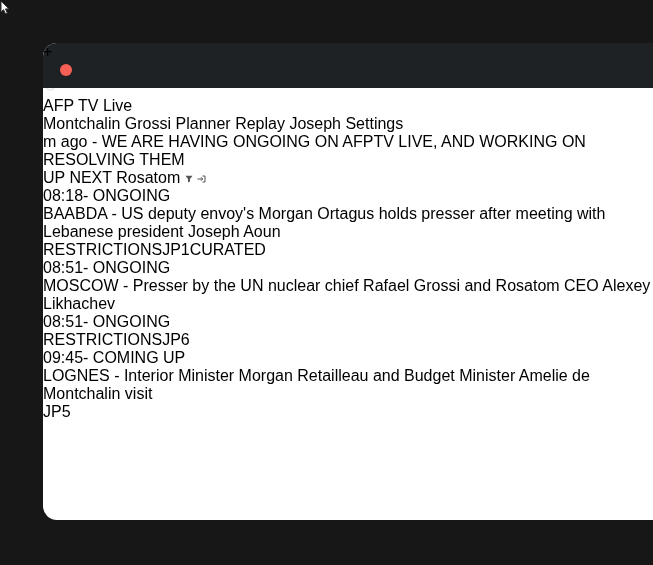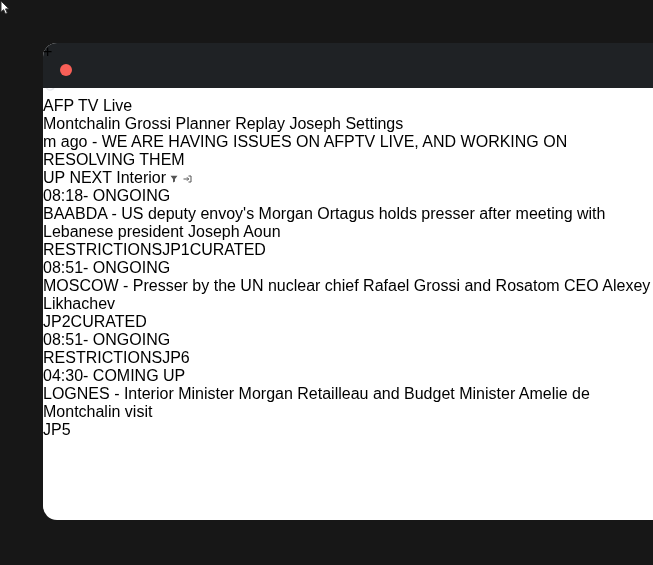--- a/index.html
+++ b/index.html
@@ -187,53 +187,52 @@
       <div class="nav">
         <span class="item active">Montchalin</span>
         <span class="item">Grossi</span>
         <span class="item">Planner</span>
         <span class="item">Replay</span>
         <span class="item">Joseph</span>
         <span class="item">Settings</span>
       </div>
     </div>
 
-    <div class="alert">m ago - WE ARE HAVING ISSUES ON AFPTV LIVE, AND WORKING ON RESOLVING THEM</div>
+    <div class="alert">m ago - WE ARE HAVING ONGOING ON AFPTV LIVE, AND WORKING ON RESOLVING THEM</div>
 
     <div class="main">
 
       <div class="card upnext">
         <div class="un-head">
           <span class="t">UP NEXT</span>
-          <span class="d">Interior</span>
+          <span class="d">Rosatom</span>
           <svg width="8" height="8" viewBox="0 0 8 8">
               <path d="M0.5 0.8h7L5 4v2.4L3 7.6V4z" fill="#555"></path>
             </svg>
           <svg width="9" height="8" viewBox="0 0 9 8">
               <path d="M5.5 1H8v6H5.5" fill="none" stroke="#555" stroke-width="1"></path>
               <path d="M0.5 4h5M4 2.3L5.7 4 4 5.7" fill="none" stroke="#555" stroke-width="1"></path>
             </svg>
         </div>
         <div class="un-list">
             <div class="un-item ongoing">
     <div><span class="un-time">08:18</span><span class="un-status">- ONGOING</span></div>
     <div class="un-title">BAABDA - US deputy envoy's Morgan Ortagus holds presser after meeting with Lebanese president Joseph Aoun</div>
     <div class="un-badges"><span class="badge orange">RESTRICTIONS</span><span class="sp"></span><span class="badge green">JP1</span><span class="badge blue">CURATED</span></div>
   </div>
             <div class="un-item ongoing">
     <div><span class="un-time">08:51</span><span class="un-status">- ONGOING</span></div>
     <div class="un-title">MOSCOW - Presser by the UN nuclear chief Rafael Grossi and Rosatom CEO Alexey Likhachev</div>
-    <div class="un-badges"><span class="sp"></span><span class="badge green">JP2</span><span class="badge blue">CURATED</span></div>
   </div>
             <div class="un-item ongoing">
     <div><span class="un-time">08:51</span><span class="un-status">- ONGOING</span></div>
     <div class="un-badges"><span class="badge orange">RESTRICTIONS</span><span class="sp"></span><span class="badge green">JP6</span></div>
   </div>
             <div class="un-item coming">
-    <div><span class="un-time">04:30</span><span class="un-status">- COMING UP</span></div>
+    <div><span class="un-time">09:45</span><span class="un-status">- COMING UP</span></div>
     <div class="un-title">LOGNES - Interior Minister Morgan Retailleau and Budget Minister Amelie de Montchalin visit</div>
     <div class="un-badges"><span class="sp"></span><span class="badge blue">JP5</span></div>
   </div>
           </div>
         <div class="un-scroll"></div>
       </div>
 
     </div>
 
   </div>

